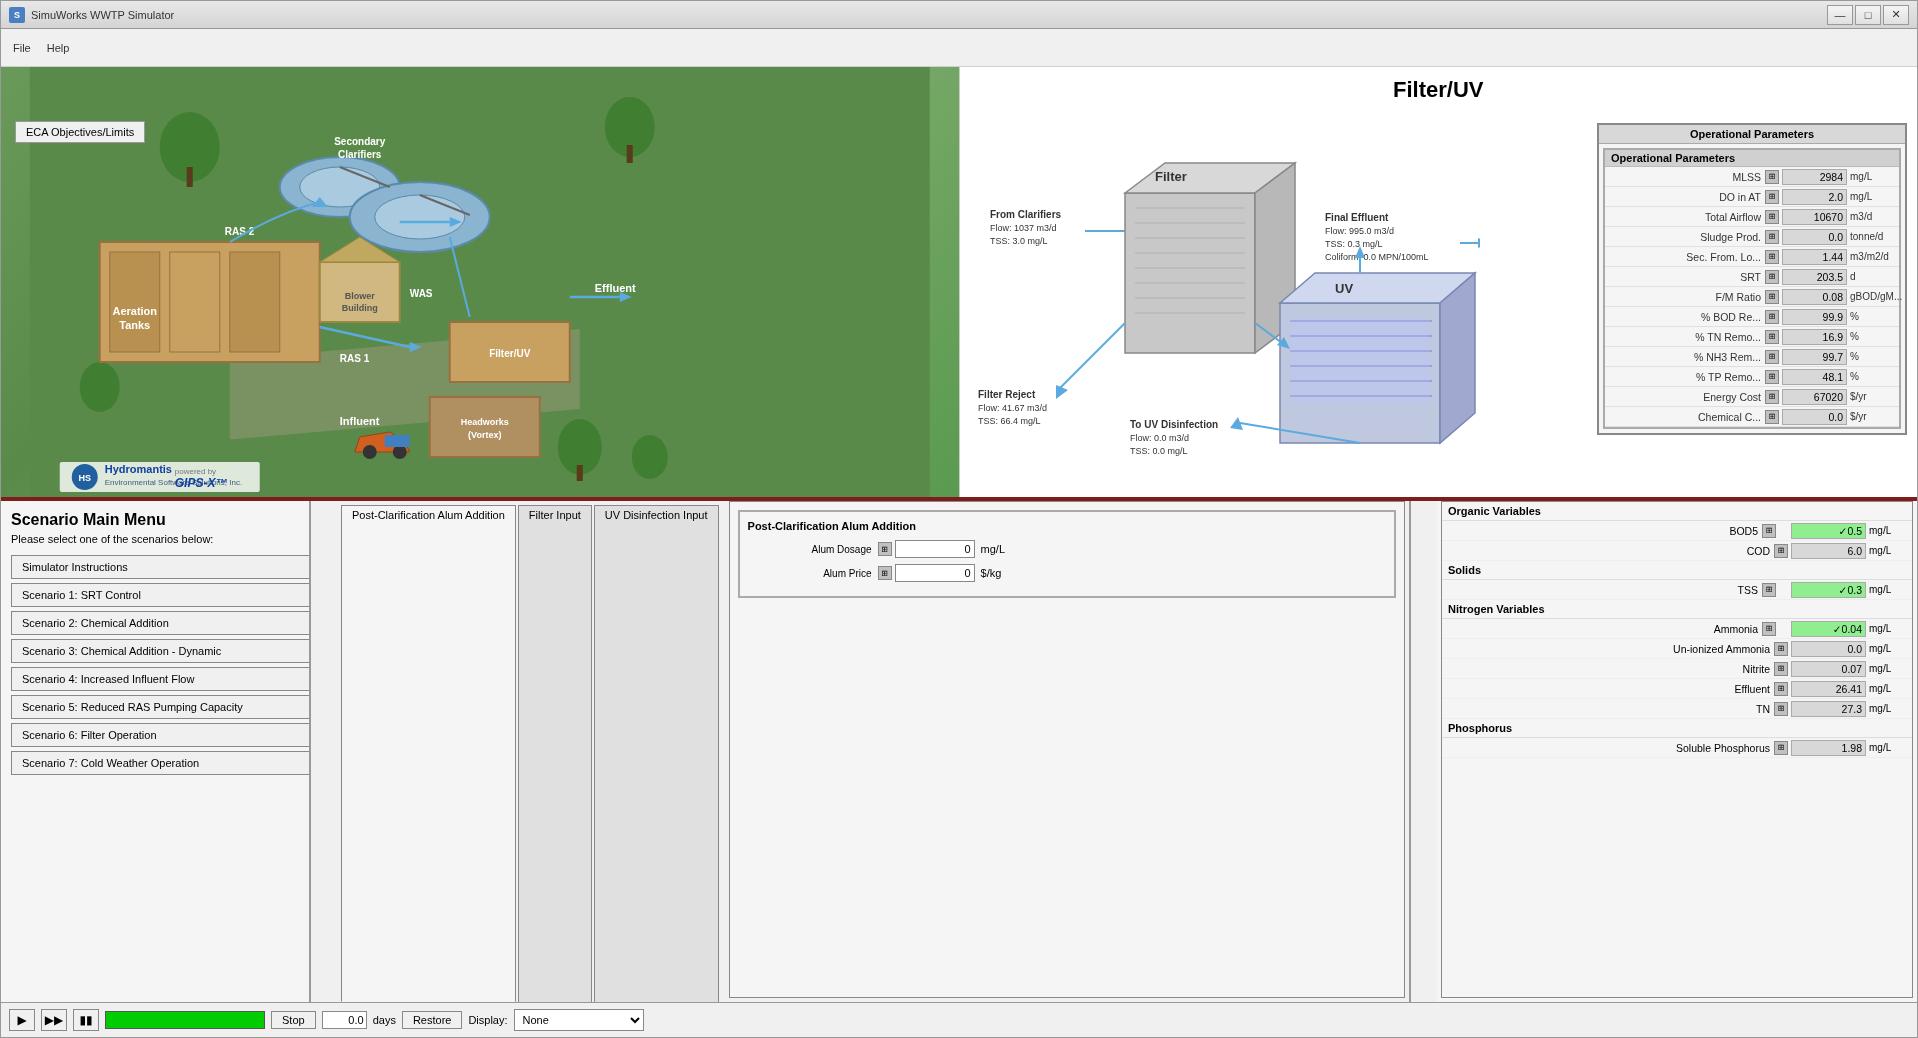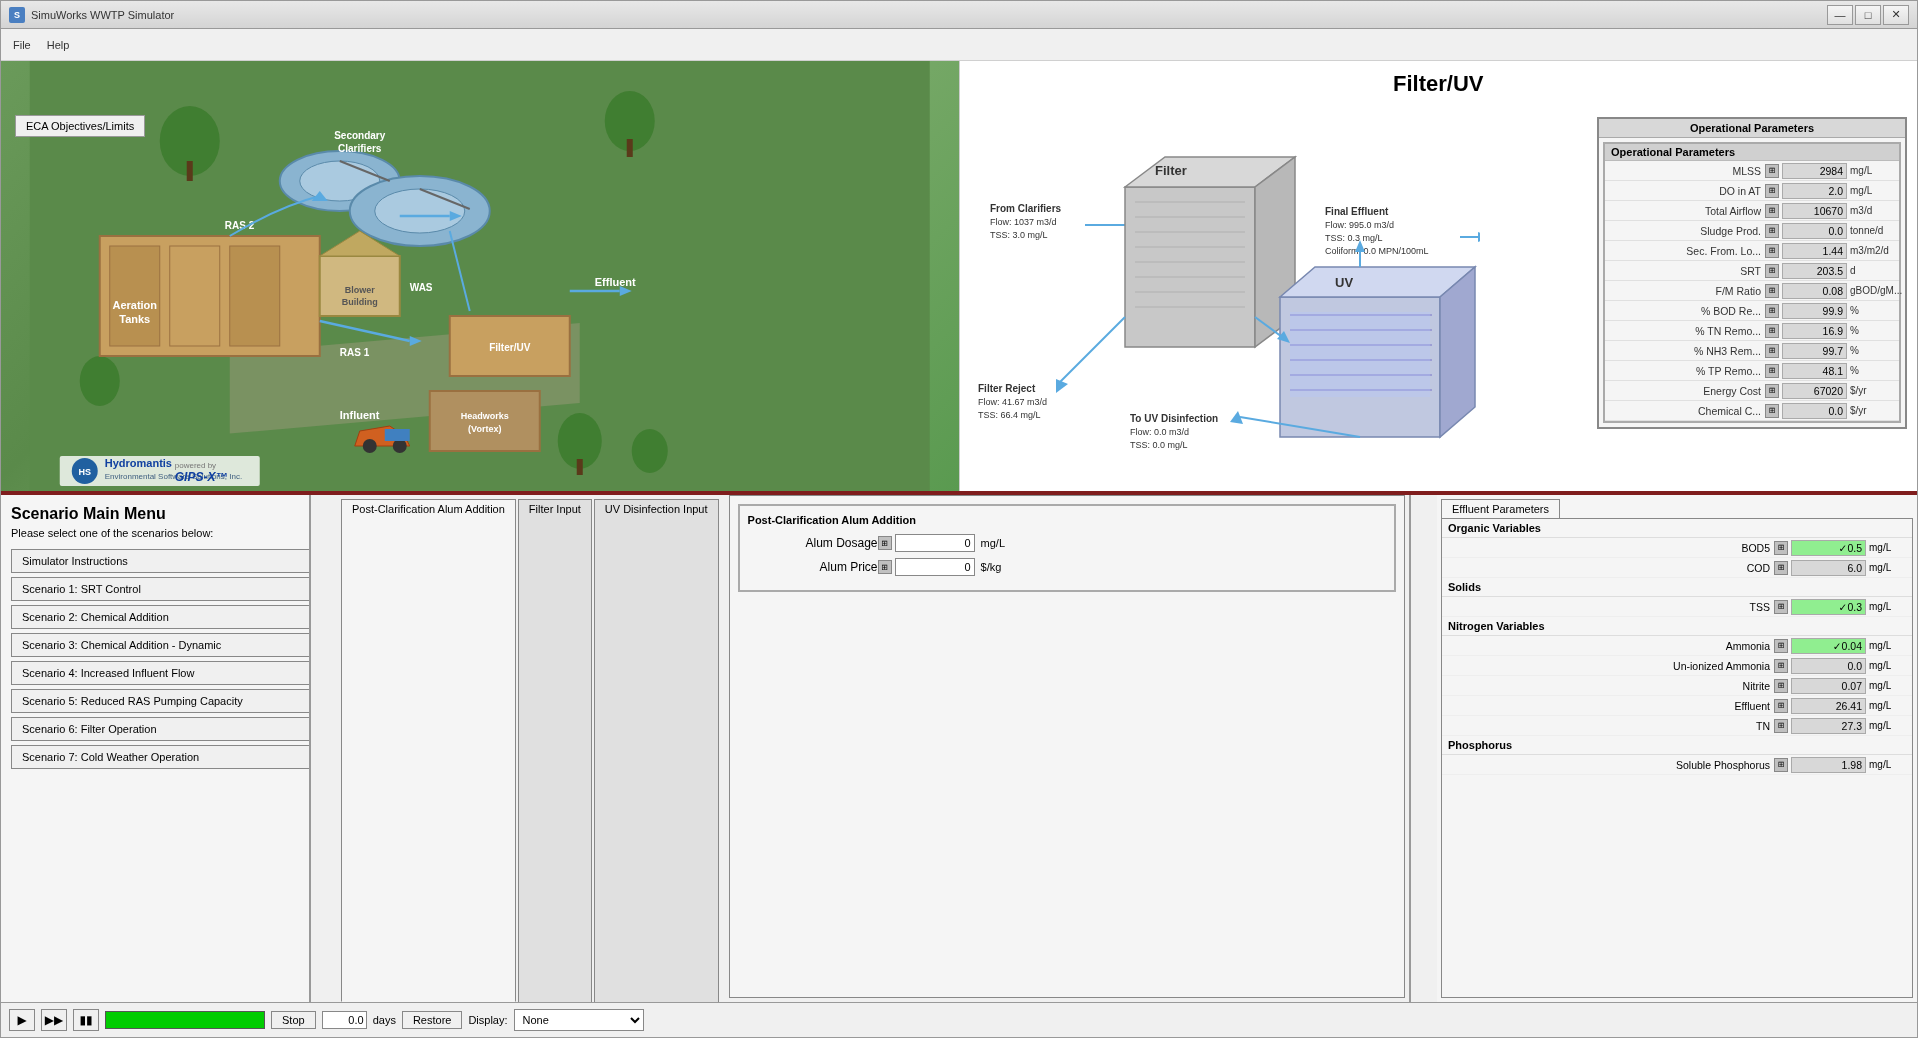--- a/index.html
+++ b/index.html
@@ -7,21 +7,21 @@
     
     
     .window-chrome { background: #f0f0f0; border: 1px solid #999; height: 100%; display: flex; flex-direction: column; }
     .title-bar { background: linear-gradient(to bottom, #e8e8e8, #d4d4d4); height: 28px; display: flex; align-items: center; padding: 0 8px; border-bottom: 1px solid #999; user-select: none; }
     .title-bar-icon { width: 16px; height: 16px; margin-right: 6px; background: #4a7fc1; border-radius: 2px; display: flex; align-items: center; justify-content: center; color: white; font-size: 9px; font-weight: bold; }
     .title-text { font-size: 11px; color: #333; flex: 1; }
     .window-controls { display: flex; gap: 2px; }
     .win-btn { width: 26px; height: 20px; border: 1px solid #999; background: linear-gradient(to bottom, #f5f5f5, #e0e0e0); cursor: pointer; font-size: 11px; display: flex; align-items: center; justify-content: center; color: #333; }
     
     
-    .menu-bar { background: #f0f0f0; height: 32px; display: flex; align-items: center; padding: 0 4px; border-bottom: 1px solid #d0d0d0; }
+    .menu-bar { background: #f0f0f0; height: 38px; display: flex; align-items: center; padding: 0 4px; border-bottom: 1px solid #d0d0d0; }
     .menu-item { padding: 2px 8px; font-size: 11px; color: #333; cursor: pointer; }
     
     
     .eca-btn { position: absolute; top: 54px; left: 14px; padding: 4px 10px; background: #f0f0f0; border: 1px solid #999; font-size: 11px; cursor: pointer; z-index: 10; }
     
     
     .main-content { flex: 1; display: flex; flex-direction: column; position: relative; overflow: hidden; }
     
     
     .top-section { display: flex; height: 430px; position: relative; }
@@ -54,37 +54,37 @@
     
     
     .filter-input-area { flex: 1; background: #f0f0f0; display: flex; flex-direction: row; border-right: 2px solid #999; }
     .tab-bar { display: flex; padding: 4px 4px 0; background: #f0f0f0; }
     .tab { padding: 3px 10px; background: #e0e0e0; border: 1px solid #888; border-bottom: none; font-size: 11px; cursor: pointer; margin-right: 2px; }
     .tab.active { background: #f5f5f5; border-bottom: 1px solid #f5f5f5; z-index: 1; }
     .tab-content { flex: 1; background: #f5f5f5; border: 1px solid #888; margin: 0 4px 4px; padding: 8px; }
     .alum-group { border: 2px solid #aaa; padding: 8px; }
     .alum-group-title { font-size: 11px; font-weight: bold; margin-bottom: 8px; }
     .input-row { display: flex; align-items: center; margin-bottom: 6px; }
-    .input-label { width: 130px; font-size: 12px; text-align: right; }
+    .input-label { width: 130px; font-size: 10px; text-align: right; padding-right: 6px; }
     .input-icon { width: 14px; height: 14px; background: #c0c0c0; border: 1px solid #888; margin-right: 3px; display: flex; align-items: center; justify-content: center; font-size: 8px; cursor: pointer; }
     .input-field { width: 80px; height: 18px; border: 1px solid #888; background: white; text-align: right; padding-right: 3px; font-size: 11px; }
     .input-unit { margin-left: 6px; font-size: 11px; }
     
     
     .effluent-panel { width: 480px; background: #f5f5f5; display: flex; flex-direction: column; }
     .effluent-tab-bar { display: flex; padding: 4px 4px 0; }
     .effluent-tab { padding: 3px 10px; background: #e0e0e0; border: 1px solid #888; border-bottom: none; font-size: 11px; cursor: pointer; }
     .effluent-tab.active { background: #f5f5f5; }
     .effluent-content { flex: 1; background: #f5f5f5; border: 1px solid #888; margin: 0 4px 4px; overflow-y: auto; }
     .effluent-section-title { font-size: 11px; font-weight: bold; padding: 3px 6px; background: #f5f5f5; border-bottom: 1px solid #ddd; }
     .effluent-row { display: flex; align-items: center; padding: 1px 6px; min-height: 20px; border-bottom: 1px solid #eee; }
     .effluent-label { flex: 1; font-size: 10.5px; text-align: right; padding-right: 4px; }
     .effluent-icon { width: 14px; height: 14px; background: #c0c0c0; border: 1px solid #888; margin-right: 3px; display: flex; align-items: center; justify-content: center; font-size: 8px; cursor: pointer; flex-shrink: 0; }
     .effluent-value { width: 75px; height: 16px; border: 1px solid #aaa; text-align: right; padding-right: 3px; font-size: 10.5px; display: flex; align-items: center; justify-content: flex-end; }
-    .effluent-value.green { background: #90EE90; }
+    .effluent-value.green { background: #90EE90; margin-left: 12px; }
     .effluent-value.gray { background: #d8d8d8; }
     .effluent-unit { width: 40px; font-size: 10px; padding-left: 3px; }
     
     
     .bottom-toolbar { height: 35px; background: #f0f0f0; border-top: 1px solid #999; display: flex; align-items: center; padding: 0 8px; gap: 6px; }
     .toolbar-btn { width: 26px; height: 22px; background: #f0f0f0; border: 1px solid #888; display: flex; align-items: center; justify-content: center; cursor: pointer; font-size: 12px; }
     .progress-bar-container { width: 160px; height: 18px; background: #333; border: 1px solid #555; }
     .progress-bar-fill { height: 100%; background: #00cc00; width: 100%; }
     .toolbar-label { font-size: 11px; }
     .stop-btn { padding: 2px 10px; background: #f0f0f0; border: 1px solid #888; font-size: 11px; cursor: pointer; }
@@ -414,23 +414,20 @@
               <span class="input-label">Alum Price</span>
               <div class="input-icon">⊞</div>
               <input class="input-field" type="text" value="0" style="">
               <span class="input-unit">$/kg</span>
             </div>
           </div>
         </div>
       </div>
 
       <div class="effluent-panel">
-        <div class="effluent-tab-bar">
-          <div class="effluent-tab active">Effluent Parameters</div>
-        </div>
 
         <div class="effluent-content">
           <div id="effluent-sections">
               <div class="effluent-section-title">Organic Variables</div>
               <div class="effluent-row">
       <span class="effluent-label">BOD5</span>
       <div class="effluent-icon">⊞</div>
       <div class="effluent-value green">✓0.5</div>
       <span class="effluent-unit">mg/L</span>
     </div>

